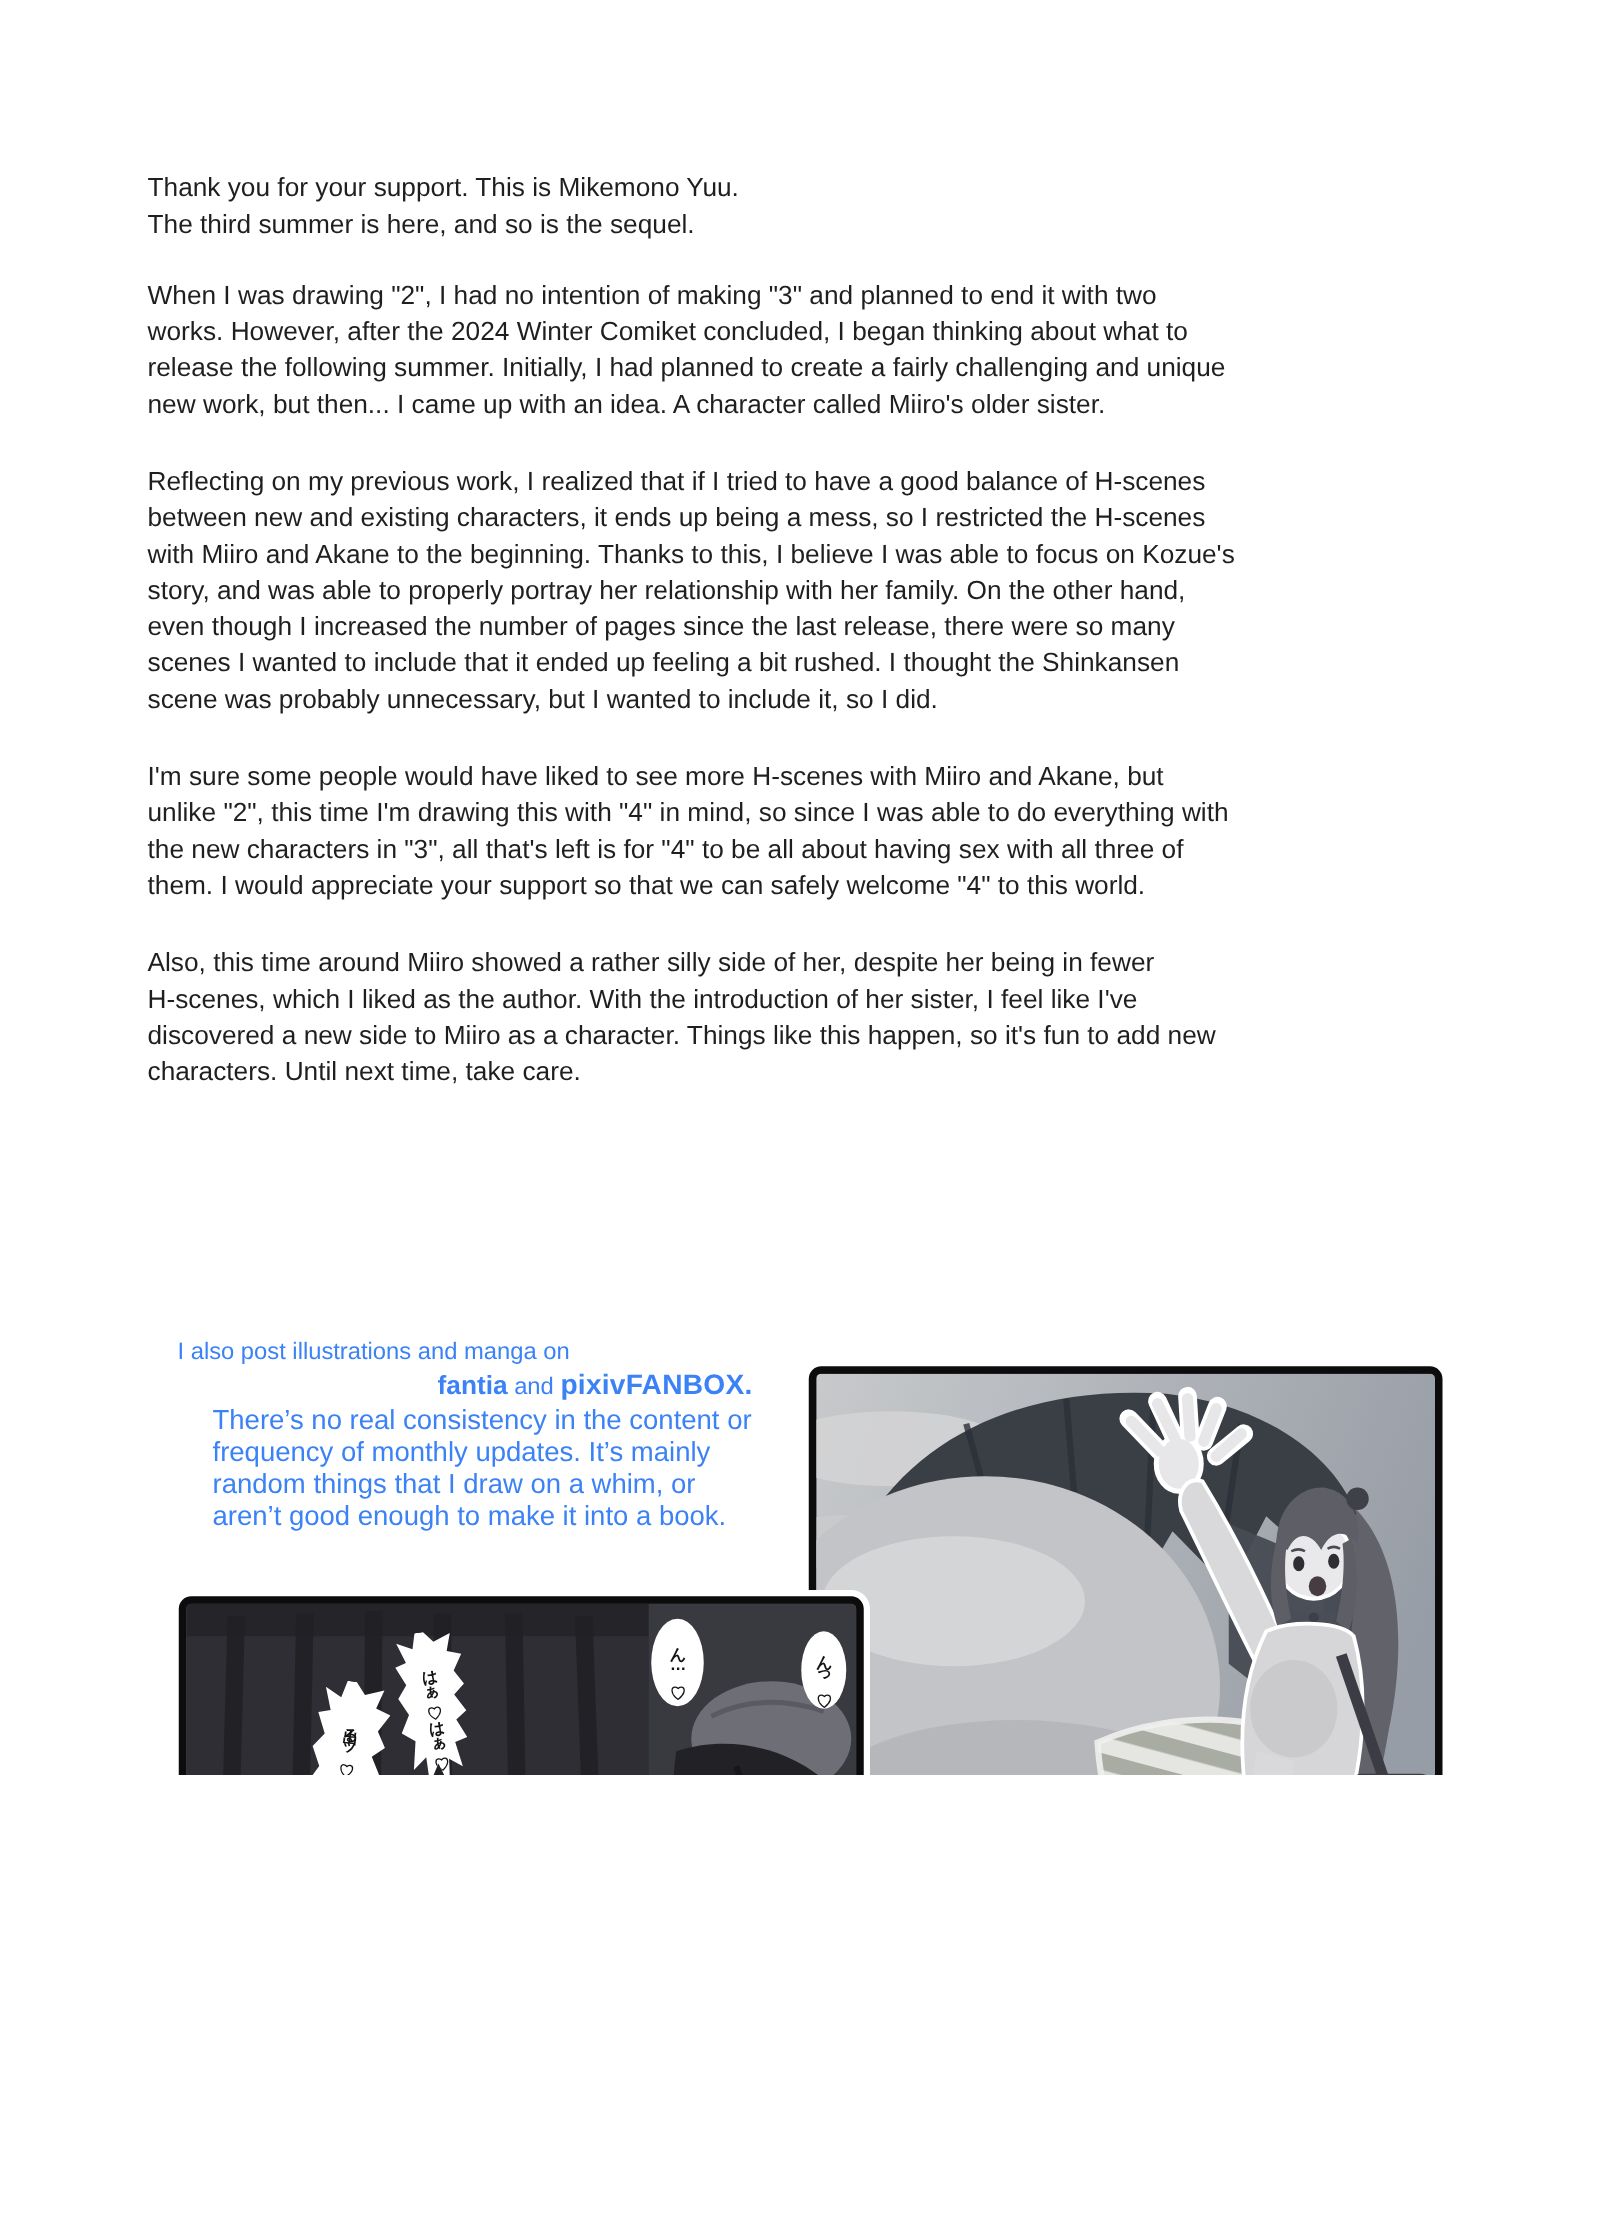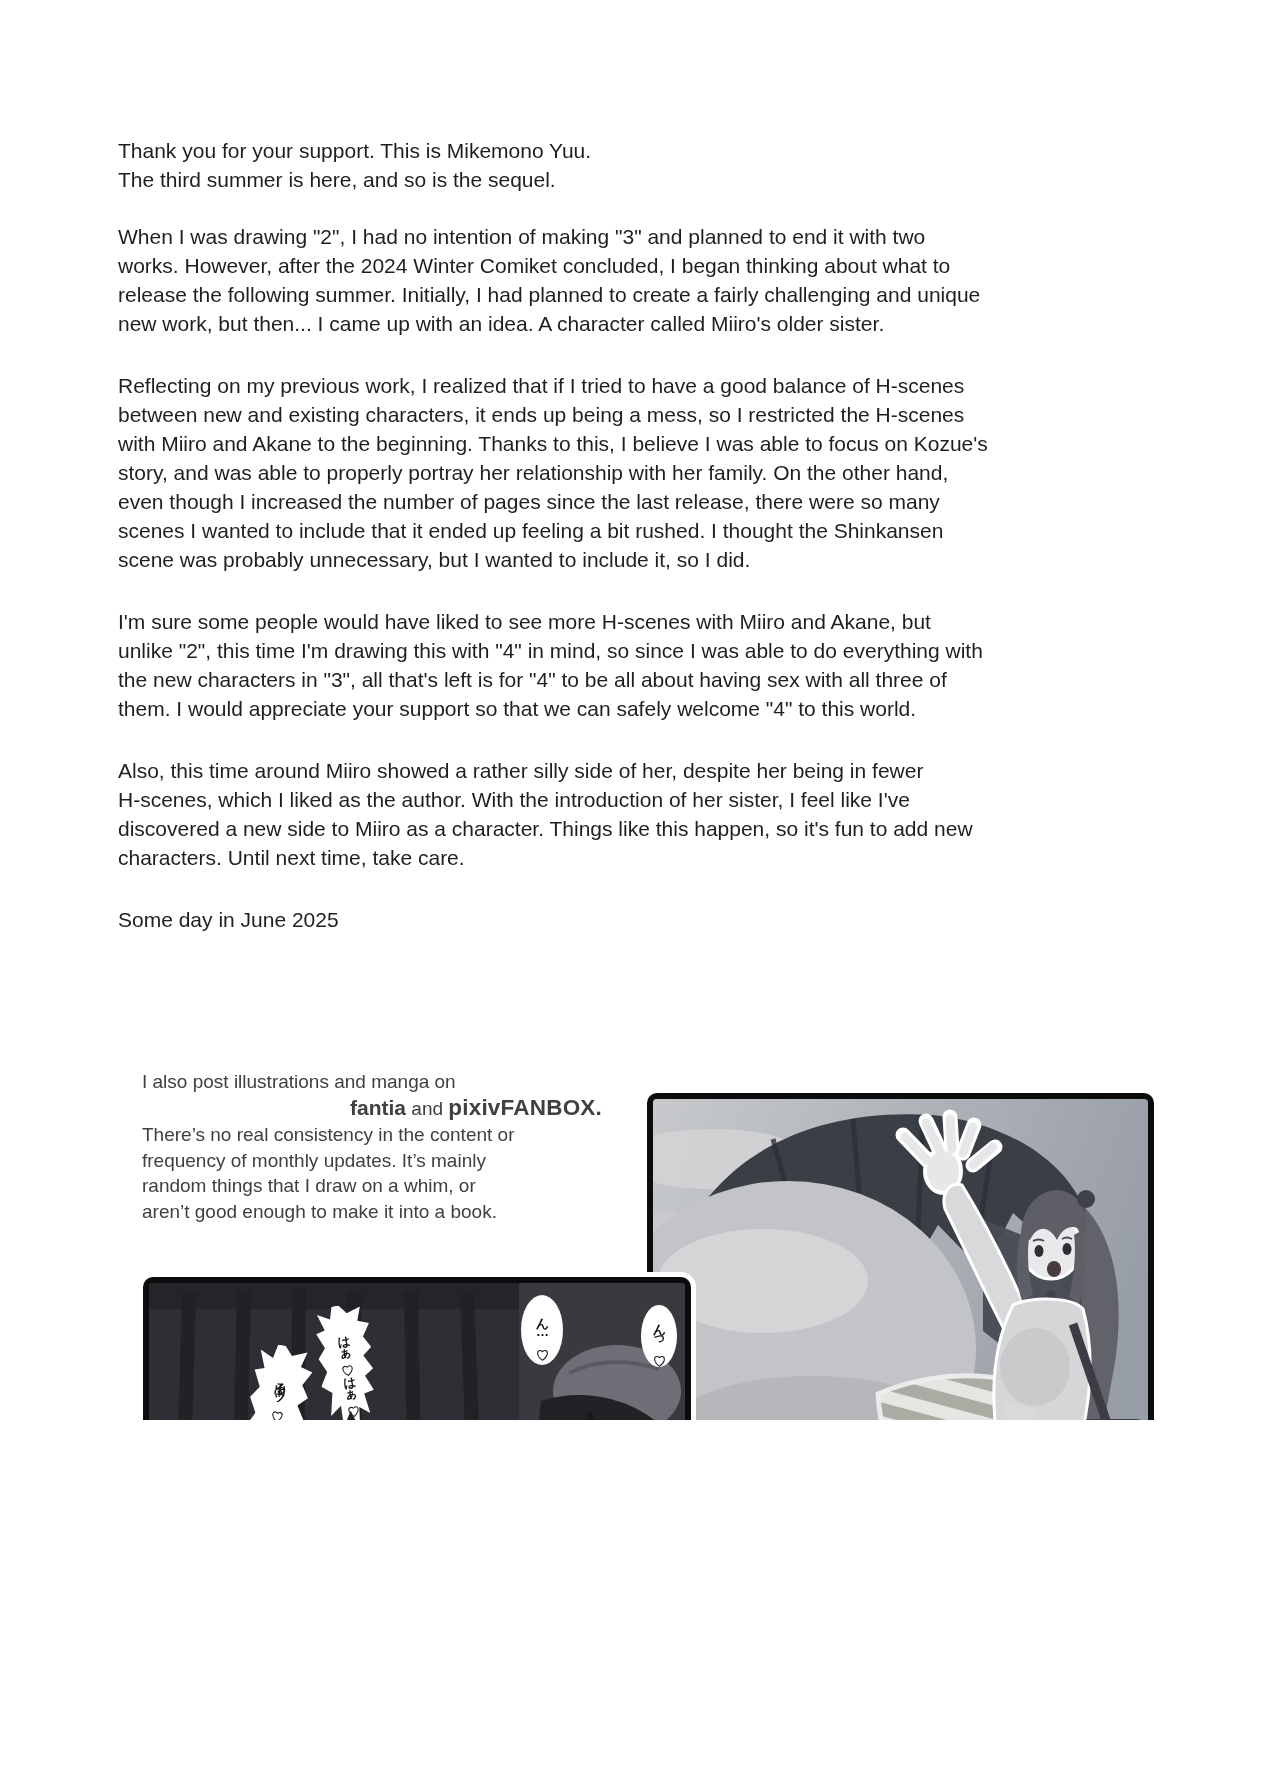--- a/index.html
+++ b/index.html
@@ -7,26 +7,26 @@
   .page{position:relative;width:1280px;height:1420px;background:#ffffff;overflow:hidden;}
 
   
   .afterword{position:absolute;left:118px;top:136px;width:1080px;
              font-size:21px;line-height:29px;color:#1f1f1f;}
   .afterword p{margin:0;white-space:pre-line;}
   .afterword p + p{margin-top:33px;}
   .afterword p.gap-small{margin-top:28px;}
 
   
-  .side-note{position:absolute;left:142px;top:1069px;width:460px;color:#404040;}
+  .side-note{position:absolute;left:142px;top:1069px;width:460px;color:#3b82f6;}
   .side-note .intro{font-size:19px;line-height:25px;}
   .side-note .bold-line{font-size:19px;line-height:27px;text-align:right;}
   .side-note .bold-line .fantia{font-weight:bold;font-size:21px;}
   .side-note .bold-line .fanbox{font-weight:bold;font-size:22.5px;letter-spacing:.2px;}
-  .side-note .body{font-size:19px;line-height:25.5px;white-space:pre-line;}
+  .side-note .body{font-size:22px;line-height:25.5px;white-space:pre-line;margin-left:28px;}
 
   
   .panel{position:absolute;box-sizing:border-box;border:6px solid #0c0c0c;
          border-radius:10px;overflow:hidden;background:#55555c;}
   .panel svg{display:block;width:100%;height:100%;}
   .panel-right{left:647px;top:1093px;width:507px;height:506px;z-index:2;}
   .panel-left{left:143px;top:1277px;width:548px;height:392px;z-index:3;
               box-shadow:0 0 0 5px #ffffff;}
 
   
@@ -66,21 +66,20 @@
 scenes I wanted to include that it ended up feeling a bit rushed. I thought the Shinkansen
 scene was probably unnecessary, but I wanted to include it, so I did.</p>
     <p>I'm sure some people would have liked to see more H-scenes with Miiro and Akane, but
 unlike "2", this time I'm drawing this with "4" in mind, so since I was able to do everything with
 the new characters in "3", all that's left is for "4" to be all about having sex with all three of
 them. I would appreciate your support so that we can safely welcome "4" to this world.</p>
     <p>Also, this time around Miiro showed a rather silly side of her, despite her being in fewer
 H-scenes, which I liked as the author. With the introduction of her sister, I feel like I've
 discovered a new side to Miiro as a character. Things like this happen, so it's fun to add new
 characters. Until next time, take care.</p>
-    <p>Some day in June 2025</p>
   </div>
 
   <div class="side-note">
     <div class="intro">I also post illustrations and manga on</div>
     <div class="bold-line"><span class="fantia">fantia</span><span> and </span><span class="fanbox">pixivFANBOX.</span></div>
     <div class="body">There’s no real consistency in the content or
 frequency of monthly updates. It’s mainly
 random things that I draw on a whim, or
 aren’t good enough to make it into a book.</div>
   </div>

